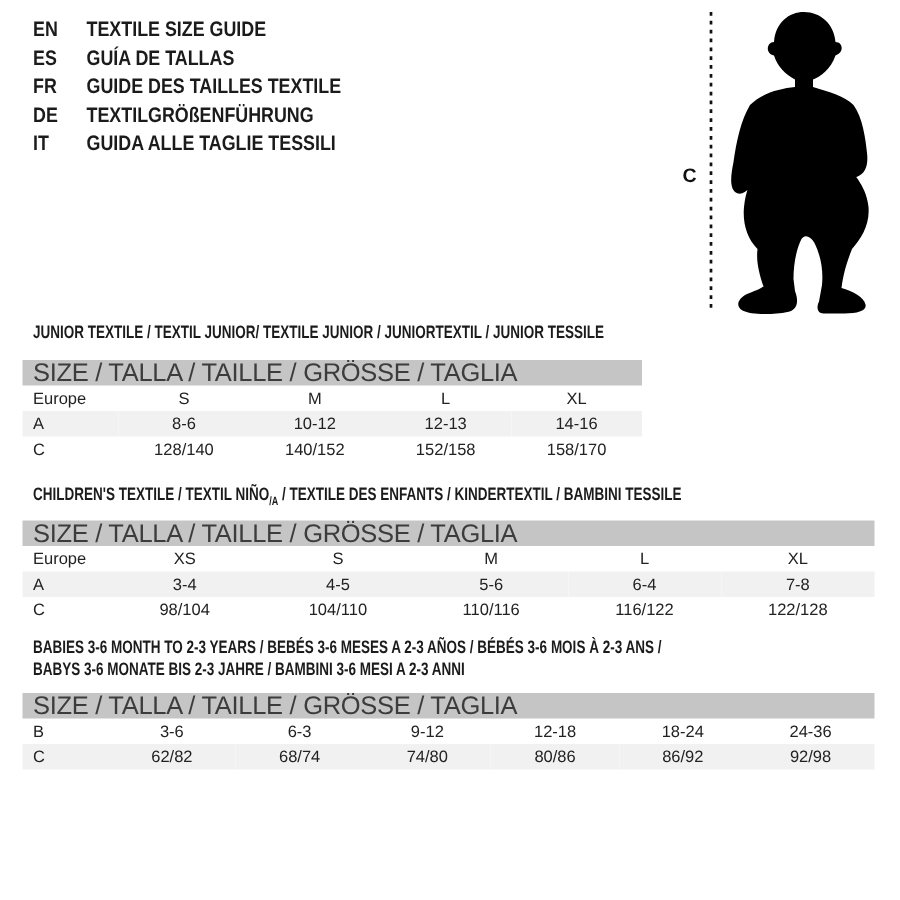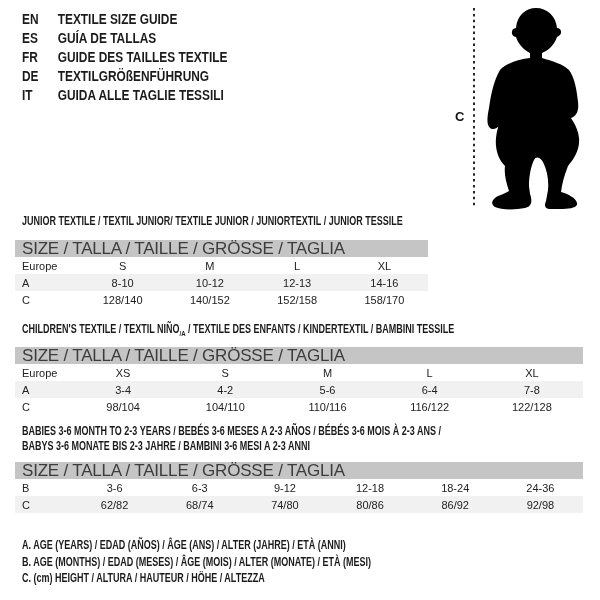--- a/index.html
+++ b/index.html
@@ -85,21 +85,21 @@
         <tbody>
           <tr>
             <td>Europe</td>
             <td>S</td>
             <td>M</td>
             <td>L</td>
             <td>XL</td>
           </tr>
           <tr class="shaded">
             <td>A</td>
-            <td>8-10</td>
+            <td>8-6</td>
             <td>10-12</td>
             <td>12-13</td>
             <td>14-16</td>
           </tr>
           <tr>
             <td>C</td>
             <td>128/140</td>
             <td>140/152</td>
             <td>152/158</td>
             <td>158/170</td>
@@ -119,21 +119,21 @@
             <td>Europe</td>
             <td>XS</td>
             <td>S</td>
             <td>M</td>
             <td>L</td>
             <td>XL</td>
           </tr>
           <tr class="shaded">
             <td>A</td>
             <td>3-4</td>
-            <td>4-2</td>
+            <td>4-5</td>
             <td>5-6</td>
             <td>6-4</td>
             <td>7-8</td>
           </tr>
           <tr>
             <td>C</td>
             <td>98/104</td>
             <td>104/110</td>
             <td>110/116</td>
             <td>116/122</td>
@@ -166,19 +166,14 @@
             <td>68/74</td>
             <td>74/80</td>
             <td>80/86</td>
             <td>86/92</td>
             <td>92/98</td>
           </tr>
         </tbody>
       </table>
   </div>
 
-  <div class="fnotes">
-    <div class="fnote cond">A. AGE (YEARS) / EDAD (AÑOS) / ÂGE (ANS) / ALTER (JAHRE) / ETÀ (ANNI)</div>
-    <div class="fnote cond">B. AGE (MONTHS) / EDAD (MESES) / ÂGE (MOIS) / ALTER (MONATE) / ETÀ (MESI)</div>
-    <div class="fnote cond">C. (cm) HEIGHT / ALTURA / HAUTEUR / HÖHE / ALTEZZA</div>
-  </div>
 
 </div>
 
 </body></html>

